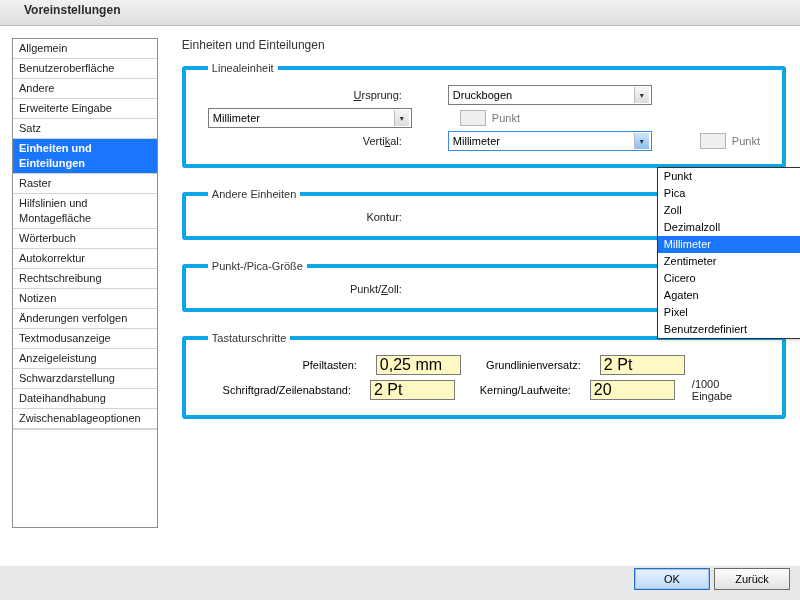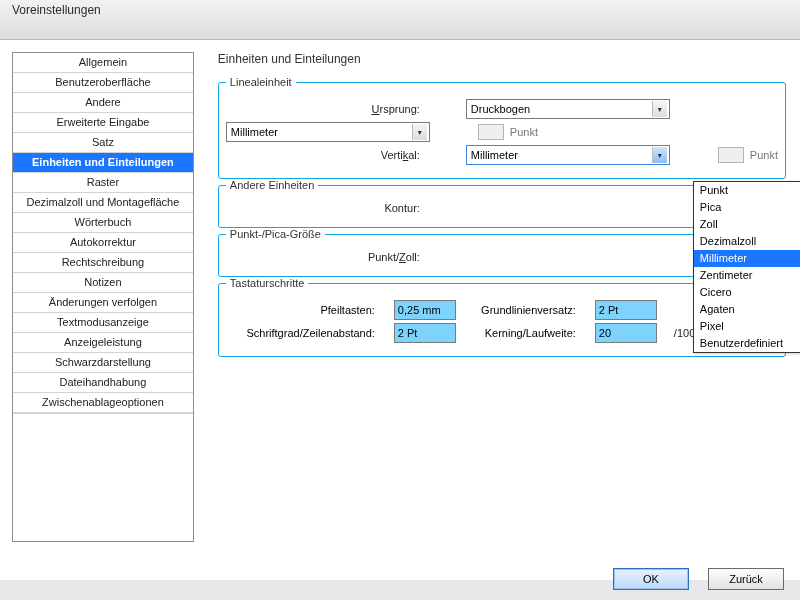--- a/index.html
+++ b/index.html
@@ -1,64 +1,64 @@
 <!DOCTYPE html>
 <html><head>
 <meta charset="utf-8">
 <style>
 * { box-sizing: border-box; margin: 0; padding: 0; }
 body { font-family: "Segoe UI", Tahoma, sans-serif; font-size: 11px; background: #e8e8e8; width: 800px; height: 600px; overflow: hidden; position: relative; }
-.titlebar { height: 40px; background: linear-gradient(#f2f2f2,#ddd); color: #2b2b2b; padding: 3px 12px; font-size: 12px; border-bottom: 1px solid #bbb; }
+.titlebar { height: 26px; background: linear-gradient(#f2f2f2,#ddd); color: #2b2b2b; padding: 3px 24px; font-size: 12px; border-bottom: 1px solid #bbb; font-weight: bold; }
 .body { display: flex; height: 540px; background: #fff; }
-.sidebar { width: 222px; border: 1px solid #8e8e8e; margin: 12px 16px 12px 12px; background: #fff; overflow-y: auto; height: 490px; text-align: center; }
+.sidebar { width: 222px; border: 1px solid #8e8e8e; margin: 12px 16px 12px 12px; background: #fff; overflow-y: auto; height: 490px; }
 .sidebar-item { padding: 2px 6px; border-bottom: 1px solid #d3d3d3; color: #222; cursor: default; font-size: 11px; line-height: 15px; }
 .sidebar-item.selected { background: #1a76ff; color: #fff; font-weight: bold; }
 .blank-area { height: 160px; border-top: 1px solid #d3d3d3; }
 .main { flex: 1; padding: 12px 14px 0 8px; position: relative; }
 .main h1 { font-size: 12px; font-weight: normal; color: #333; margin-bottom: 10px; }
-fieldset { border: 1px solid #0ea5e9; border-radius: 3px; margin-bottom: 0; padding: 8px 7px 10px; }
+fieldset { border: 4px solid #0ea5e9; border-radius: 3px; margin-bottom: 20px; padding: 8px 22px 10px; }
 legend { font-size: 11px; color: #333; padding: 0 4px; }
 .row { display: flex; align-items: center; margin: 3px 0; gap: 40px; }
 .lbl { width: 200px; text-align: right; padding-right: 6px; color: #222; }
 .lbl .u { text-decoration: underline; }
 .field { display: inline-flex; align-items: center; }
 .combo { width: 204px; height: 20px; border: 1px solid #7a7a7a; background: #fff; display: flex; align-items: center; justify-content: space-between; padding: 0 2px 0 4px; font-size: 11px; }
 .combo .arrow { width: 15px; height: 16px; border-left: 1px solid #bbb; display: flex; align-items: center; justify-content: center; font-size: 8px; color: #333; background: linear-gradient(#f6f6f6,#dcdcdc); }
 .combo.active { border: 1px solid #3b8ae0; }
 .combo.active .arrow { background: linear-gradient(#cde5ff,#8dbef2); }
 .punkt { margin-left: 8px; display: flex; align-items: center; gap: 6px; color: #777; }
 .chk { width: 26px; height: 16px; border: 1px solid #b5b5b5; background: #efefef; }
-.txt { width: 62px; height: 20px; border: 1px solid #7a7a7a; padding: 1px 3px; font-size: 11px; background: #7dd3fc; }
+.txt { width: 85px; height: 20px; border: 1px solid #7a7a7a; padding: 1px 3px; font-size: 16px; background: #fef9c3; }
 .tastrow { display: flex; align-items: center; margin: 3px 0; gap: 13px; }
 .tastlbl { text-align: right; padding-right: 6px; }
 .tastlbl.a { width: 155px; }
 .tastlbl.b { width: 113px; }
 .unit { margin-left: 4px; color: #222; }
 .dropdown { position: absolute; left: 483px; top: 141px; width: 206px; background: #fff; border: 1px solid #333; z-index: 50; box-shadow: 1px 1px 3px rgba(0,0,0,.2); }
 .dropdown .opt { padding: 1px 6px; font-size: 11px; line-height: 15px; cursor: default; }
 .dropdown .opt.hi { background: #1a76ff; color: #fff; }
-.footer { position: absolute; right: 16px; bottom: 10px; display: flex; gap: 19px; }
+.footer { position: absolute; right: 10px; bottom: 10px; display: flex; gap: 4px; }
 .btn { min-width: 76px; height: 22px; border: 1px solid #6b6b6b; background: linear-gradient(#fdfdfd,#e2e2e2); font-size: 11px; display: flex; align-items: center; justify-content: center; cursor: default; }
 .btn.primary { border: 1px solid #2a6fc7; background: linear-gradient(#e8f2ff,#bcd9f7); box-shadow: inset 0 0 0 1px #9cc4f0; }
 </style>
 </head>
 <body>
 
 <div class="titlebar">Voreinstellungen</div>
 
 <div class="body">
   <div class="sidebar" id="sidebar">
       <div class="sidebar-item">Allgemein</div>
       <div class="sidebar-item">Benutzeroberfläche</div>
       <div class="sidebar-item">Andere</div>
       <div class="sidebar-item">Erweiterte Eingabe</div>
       <div class="sidebar-item">Satz</div>
       <div class="sidebar-item selected">Einheiten und Einteilungen</div>
       <div class="sidebar-item">Raster</div>
-      <div class="sidebar-item">Dezimalzoll und Montagefläche</div>
+      <div class="sidebar-item">Hilfslinien und Montagefläche</div>
       <div class="sidebar-item">Wörterbuch</div>
       <div class="sidebar-item">Autokorrektur</div>
       <div class="sidebar-item">Rechtschreibung</div>
       <div class="sidebar-item">Notizen</div>
       <div class="sidebar-item">Änderungen verfolgen</div>
       <div class="sidebar-item">Textmodusanzeige</div>
       <div class="sidebar-item">Anzeigeleistung</div>
       <div class="sidebar-item">Schwarzdarstellung</div>
       <div class="sidebar-item">Dateihandhabung</div>
       <div class="sidebar-item">Zwischenablageoptionen</div>

